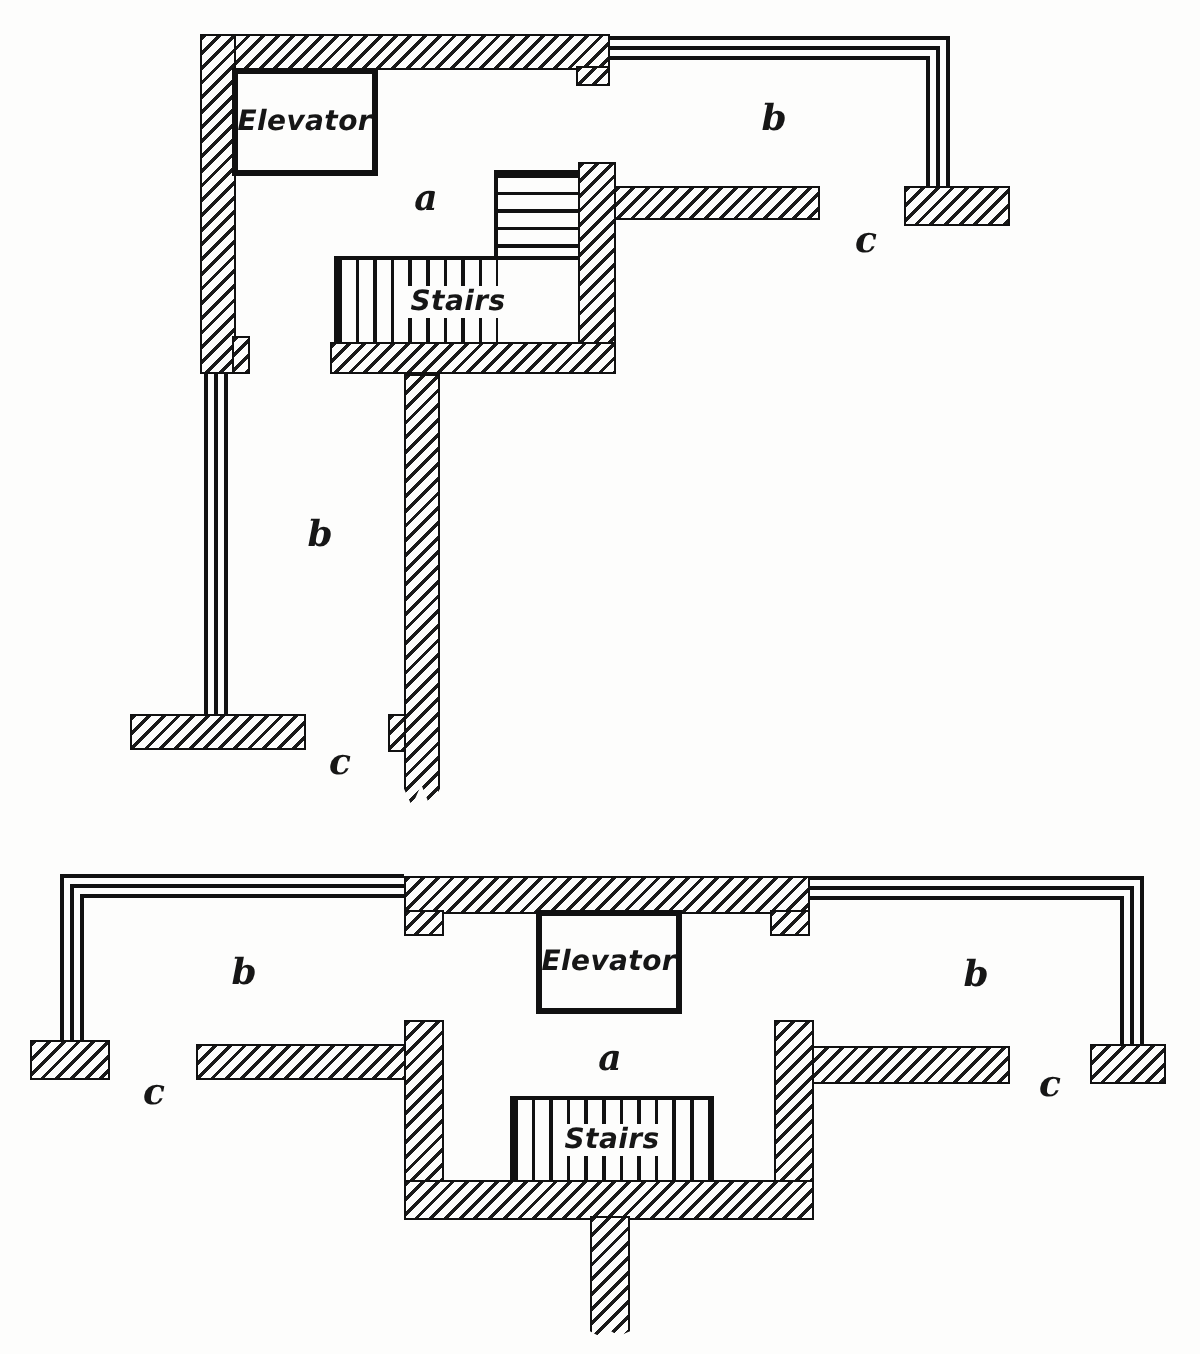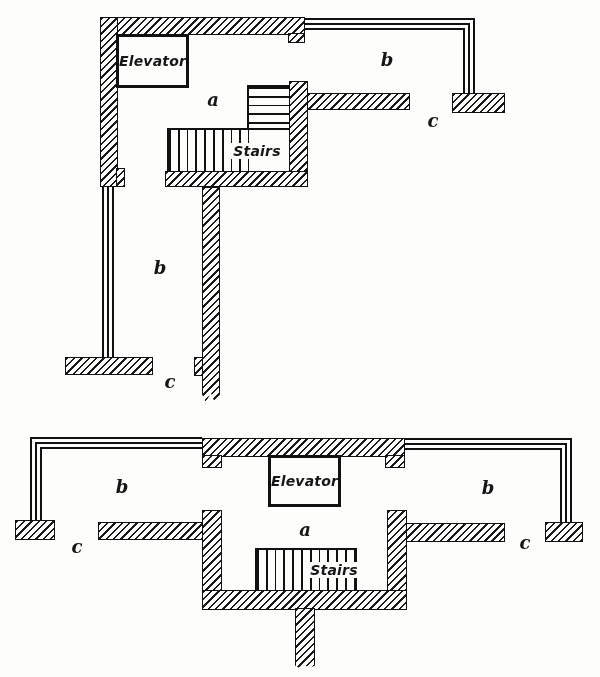--- a/index.html
+++ b/index.html
@@ -23,28 +23,28 @@
   .tl-corner.tr .l0{top:0;right:0;}
   .tl-corner.tr .l1{top:5px;right:5px;}
   .tl-corner.tr .l2{top:10px;right:10px;}
   .tl-corner.tl .ln{border-top:2px solid #111;border-left:2px solid #111;right:0;bottom:0;}
   .tl-corner.tl .l0{top:0;left:0;}
   .tl-corner.tl .l1{top:5px;left:5px;}
   .tl-corner.tl .l2{top:10px;left:10px;}
   
   .elevator{
     position:absolute;box-sizing:border-box;background:#fdfdfc;border:3px solid #111;
-    display:flex;align-items:center;justify-content:center;
+    display:flex;align-items:center;justify-content:flex-end;
   }
   .cursive{font-style:italic;font-weight:bold;font-size:14px;letter-spacing:.2px;white-space:nowrap;}
   
   .treads-v{position:absolute;box-sizing:border-box;background-image:repeating-linear-gradient(90deg,#111 0 1.8px,rgba(0,0,0,0) 1.8px 8.8px);}
   .treads-h{position:absolute;box-sizing:border-box;background-image:repeating-linear-gradient(180deg,#111 0 1.8px,rgba(0,0,0,0) 1.8px 8.8px);}
   .stair-room{position:absolute;box-sizing:border-box;border-top:2px solid #111;border-left:2px solid #111;background:#fdfdfc;}
-  .stair-label{position:absolute;left:50%;top:50%;transform:translate(-50%,-50%);background:#fdfdfc;padding:0 3px;margin-left:28px;}
+  .stair-label{position:absolute;left:50%;top:50%;transform:translate(-50%,-50%);background:#fdfdfc;padding:0 3px;}
   
   .abc{
     position:absolute;transform:translate(-50%,-50%);
     font-family:"DejaVu Serif","Liberation Serif",serif;
     font-style:italic;font-weight:bold;font-size:18px;line-height:1;
   }
 </style>
 </head>
 <body>
 

